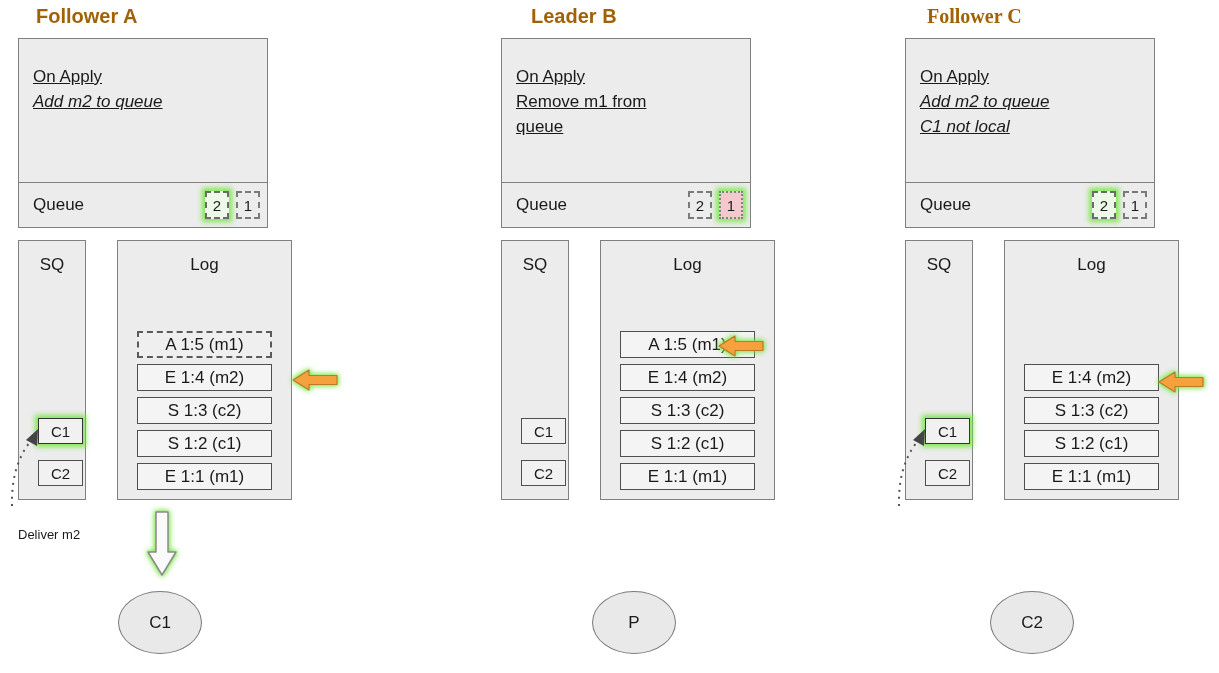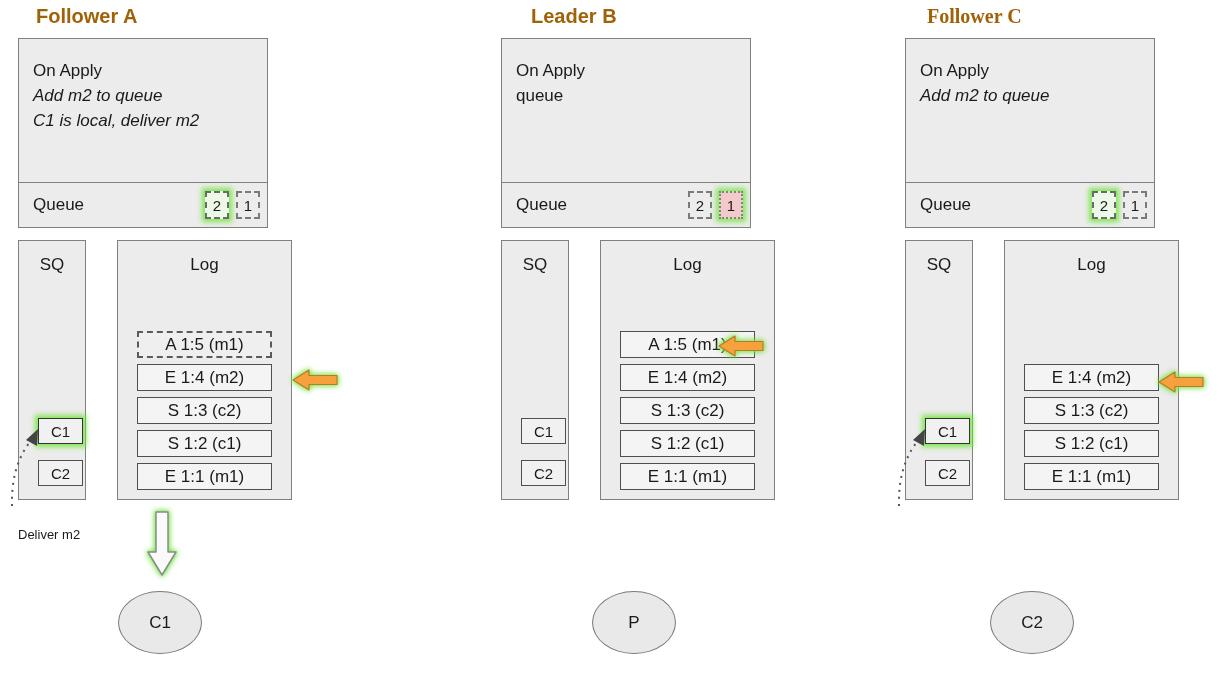--- a/index.html
+++ b/index.html
@@ -7,22 +7,22 @@
   body { font-family:"Liberation Sans", sans-serif; color:#1a1a1a; }
   .canvas { position:relative; width:1219px; height:673px; background:#fff; overflow:hidden; }
 
   .col { position:absolute; top:0; width:250px; height:673px; }
   .col-a { left:18px; } .col-b { left:460px;margin-left:41px; } .col-c { left:905px; }
 
   .col-title { position:absolute; top:5px; left:18px; font-size:20px; font-weight:bold; color:#a16207; }
   .col-b .col-title { left:30px; } .col-c .col-title { left:22px;font-family:Liberation Serif, serif; }
 
   .apply-box { position:absolute; top:38px; left:0; width:250px; height:162px;
-               background:#ececec; border:1px solid #808080; padding:19px 14px;
-               font-size:17px; line-height:25px; }
+               background:#ececec; border:1px solid #808080; padding:25px 14px;
+               font-size:17px; line-height:25px;text-decoration:underline; }
   .apply-line.italic { font-style:italic; }
 
   .queue-box { position:absolute; top:182px; left:0; width:250px; height:46px;
                background:#ececec; border:1px solid #808080; display:flex;
                align-items:center; padding:0 7px 0 14px; font-size:17px; }
   .queue-label { flex:1; }
   .qslot { width:24px; height:28px; display:flex; align-items:center; justify-content:center;
            font-size:15px; border:2px dashed #7a7a7a; background:#ececec; margin-left:7px; }
   .qslot.glow { box-shadow:0 0 5px 3px rgba(118,230,69,.9); background:#edf8e8; border-color:#6b6b6b; }
   .qslot.removing { border-style:dotted; border-color:#6f8f6f; background:#f3c9ce;
@@ -68,21 +68,20 @@
 <body>
 
 <div class="canvas">
 
   <section class="col col-a">
     <h2 class="col-title">Follower A</h2>
 
     <div class="apply-box">
       <div class="apply-line">On Apply</div>
       <div class="apply-line italic">Add m2 to queue</div>
-      <div class="apply-line italic">C1 is local, deliver m2</div>
     </div>
 
     <div class="queue-box">
       <span class="queue-label">Queue</span>
       <span class="qslot glow">2</span>
       <span class="qslot">1</span>
     </div>
 
     <div class="sq-box">
       <div class="sq-label">SQ</div>
@@ -107,20 +106,21 @@
         <polygon points="10,2 22,2 22,42 30,42 16,65 2,42 10,42" fill="#fafafa" stroke="#8a8a8a" stroke-width="1.5" stroke-linejoin="round"></polygon>
       </svg>
     </span>
   </section>
 
   <section class="col col-b">
     <h2 class="col-title">Leader B</h2>
 
     <div class="apply-box">
       <div class="apply-line">On Apply</div>
+      <div class="apply-line">Remove m1 from</div>
       <div class="apply-line">queue</div>
     </div>
 
     <div class="queue-box">
       <span class="queue-label">Queue</span>
       <span class="qslot">2</span>
       <span class="qslot removing">1</span>
     </div>
 
     <div class="sq-box">
@@ -140,20 +140,21 @@
       </div>
     </div>
   </section>
 
   <section class="col col-c">
     <h2 class="col-title">Follower C</h2>
 
     <div class="apply-box">
       <div class="apply-line">On Apply</div>
       <div class="apply-line italic">Add m2 to queue</div>
+      <div class="apply-line italic">C1 not local</div>
     </div>
 
     <div class="queue-box">
       <span class="queue-label">Queue</span>
       <span class="qslot glow">2</span>
       <span class="qslot">1</span>
     </div>
 
     <div class="sq-box">
       <div class="sq-label">SQ</div>

